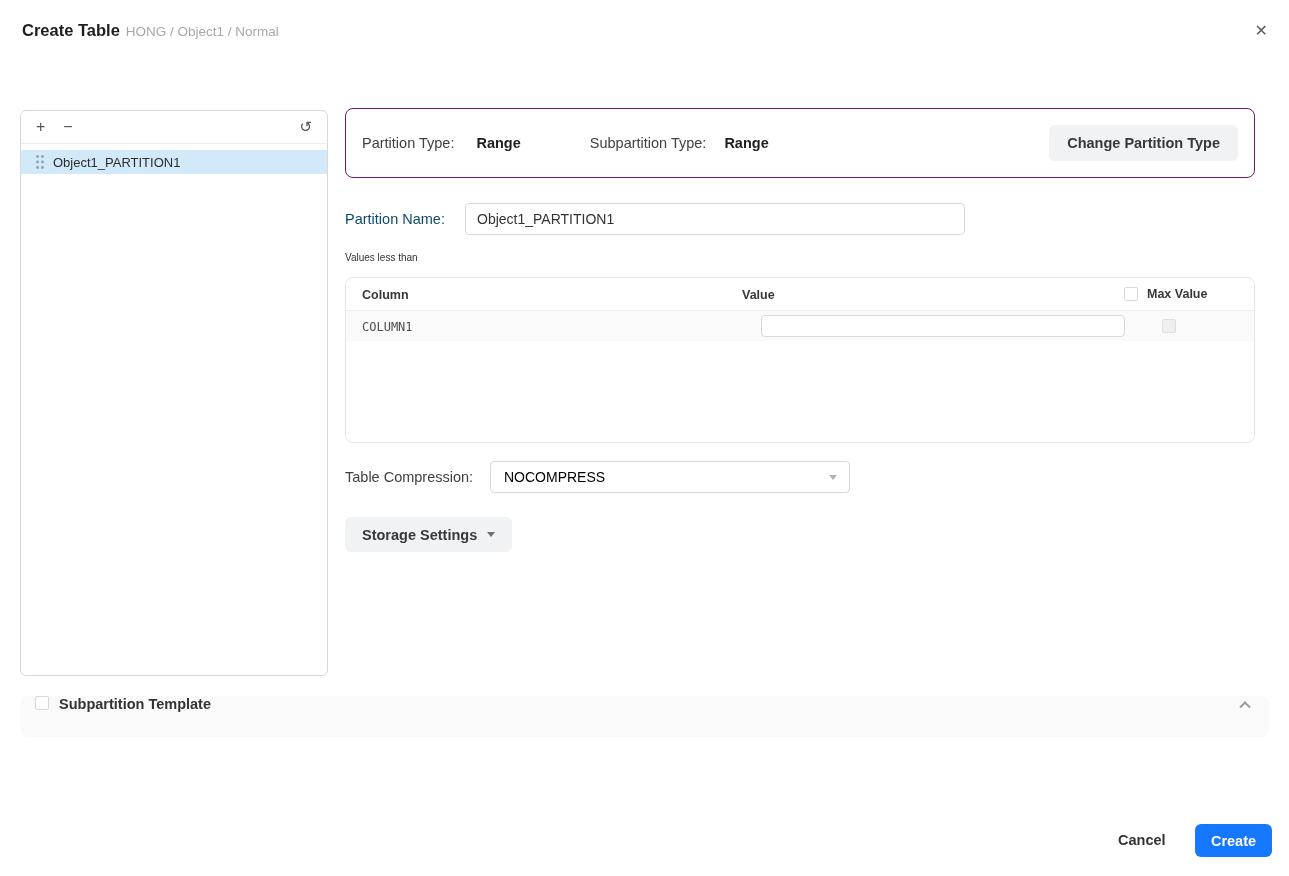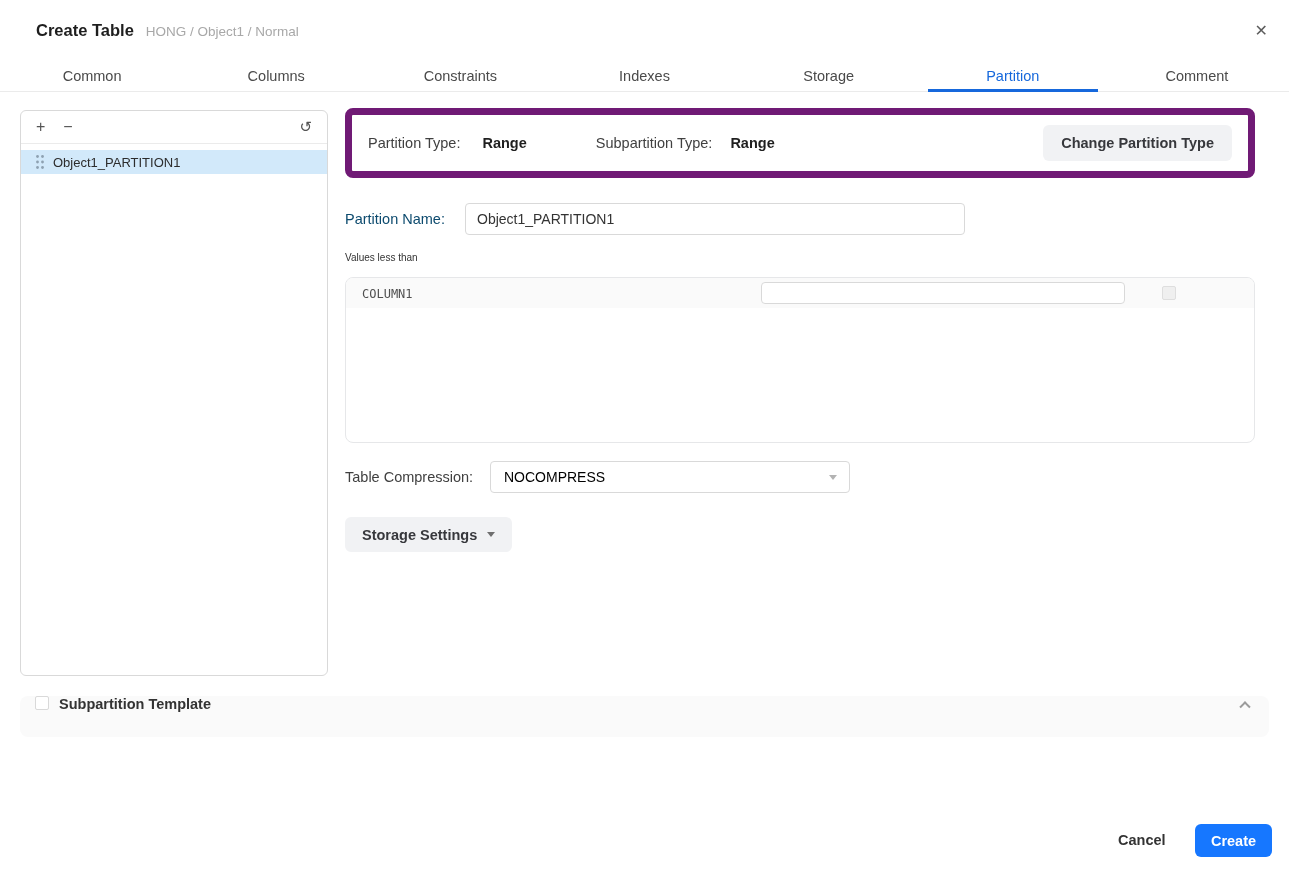--- a/index.html
+++ b/index.html
@@ -1,42 +1,42 @@
 <!DOCTYPE html>
 <html><head>
 <meta charset="utf-8">
 <style>
   * { margin:0; padding:0; box-sizing:border-box; }
   html,body { background:#fff; }
   body { font-family:"Liberation Sans", sans-serif; }
   .dialog { position:relative; width:1289px; height:876px; background:#fff; overflow:hidden; }
 
   
-  .hdr { position:absolute; left:36px; top:21px; display:flex; align-items:baseline; gap:12px; }
+  .hdr { position:absolute; left:22px; top:21px; display:flex; align-items:baseline; gap:6px; }
   .hdr-title { font-size:16.5px; font-weight:700; color:#1e1e1e; }
   .hdr-crumb { font-size:13.5px; color:#a8a8a8; }
   .close-btn { position:absolute; right:21px; top:21px; font-size:16px; color:#5c5c5c; cursor:pointer; line-height:20px; }
 
   
   .tabs { position:absolute; left:0; top:60px; width:1289px; height:32px; display:flex; border-bottom:1px solid #ebebeb; }
   .tab { flex:1; display:flex; align-items:center; justify-content:center; font-size:14.5px; color:#4a4a4a; position:relative; cursor:pointer; }
   .tab.active { color:#1668dc; }
   .tab.active::after { content:""; position:absolute; left:7px; right:7px; bottom:-1px; height:3px; background:#1668dc; }
 
   
   .list-panel { position:absolute; left:20px; top:110px; width:308px; height:566px; border:1px solid #d9d9d9; border-radius:6px; background:#fff; }
   .list-toolbar { height:33px; border-bottom:1px solid #ebebeb; display:flex; align-items:center; padding:0 15px; gap:18px; }
   .tb-btn { font-size:16px; color:#545454; cursor:pointer; line-height:16px; }
   .tb-refresh { margin-left:auto; font-size:15px; color:#545454; cursor:pointer; }
   .list-item { margin-top:6px; height:24px; display:flex; align-items:center; background:#d2e9fa; padding:0 8px 0 14px; cursor:pointer; }
   .drag-handle { display:inline-flex; cursor:grab; }
   .list-item-label { margin-left:8px; font-size:13px; color:#2c2c2c; }
 
   
-  .type-panel { position:absolute; left:345px; top:108px; width:910px; height:70px; border:7px solid #701a75; border-radius:8px; display:flex; align-items:center; padding:0 16px; background:#fff; }
+  .type-panel { position:absolute; left:345px; top:108px; width:910px; height:70px; border:1px solid #701a75; border-radius:8px; display:flex; align-items:center; padding:0 16px; background:#fff; }
   .tp-label { font-size:14.5px; color:#404040; }
   .tp-value { font-size:14.5px; font-weight:700; color:#1f1f1f; margin-left:22px; }
   .tp-label2 { margin-left:69px; }
   .tp-value2 { margin-left:18px; }
   .change-btn { margin-left:auto; height:36px; padding:0 18px; background:#f1f2f4; border:none; border-radius:6px; font-family:inherit; font-size:14.5px; font-weight:600; color:#37383c; display:flex; align-items:center; cursor:pointer; }
 
   
   .pname-label { position:absolute; left:345px; top:211px; font-size:14.5px; color:#0c4a6e; }
   .pname-input { position:absolute; left:465px; top:203px; width:500px; height:32px; border:1px solid #d9d9d9; border-radius:4px; padding:0 11px; font-family:inherit; font-size:14px; color:#333; outline:none; }
 
@@ -82,43 +82,20 @@
 <body>
 
 <div class="dialog">
 
   <div class="hdr">
     <span class="hdr-title">Create Table</span>
     <span class="hdr-crumb">HONG / Object1 / Normal</span>
   </div>
   <span class="close-btn">✕</span>
 
-  <div class="tabs">
-    <div class="tab">
-        <span>Common</span>
-      </div>
-    <div class="tab">
-        <span>Columns</span>
-      </div>
-    <div class="tab">
-        <span>Constraints</span>
-      </div>
-    <div class="tab">
-        <span>Indexes</span>
-      </div>
-    <div class="tab">
-        <span>Storage</span>
-      </div>
-    <div class="tab active">
-        <span>Partition</span>
-      </div>
-    <div class="tab">
-        <span>Comment</span>
-      </div>
-  </div>
 
   <div class="list-panel">
     <div class="list-toolbar">
       <span class="tb-btn"><span>+</span></span>
       <span class="tb-btn"><span>−</span></span>
       <span class="tb-refresh"><span>↺</span></span>
     </div>
     <div class="list-item">
       <span class="drag-handle">
         <svg width="10" height="16" viewBox="0 0 10 16">
@@ -142,20 +119,28 @@
     <span class="tp-label tp-label2">Subpartition Type:</span>
     <span class="tp-value tp-value2">Range</span>
     <button class="change-btn">Change Partition Type</button>
   </div>
 
   <span class="pname-label">Partition Name:</span>
   <input class="pname-input" type="text" value="Object1_PARTITION1" style="">
 
   <span class="values-heading">Values less than</span>
   <div class="vtable">
+    <div class="vhead">
+      <div class="vc1"><span class="vh-text">Column</span></div>
+      <div class="vc2"><span class="vh-text">Value</span></div>
+      <div class="vc3">
+        <span class="cb"></span>
+        <span class="vh-text">Max Value</span>
+      </div>
+    </div>
     <div class="vrow">
       <div class="vc1"><span class="vrow-col">COLUMN1</span></div>
       <div class="vc2"><input class="vrow-input" type="text" value="" style=""></div>
       <div class="vc3">
           <span class="cb disabled"></span>
         </div>
     </div>
   </div>
 
   <span class="comp-label">Table Compression:</span>

